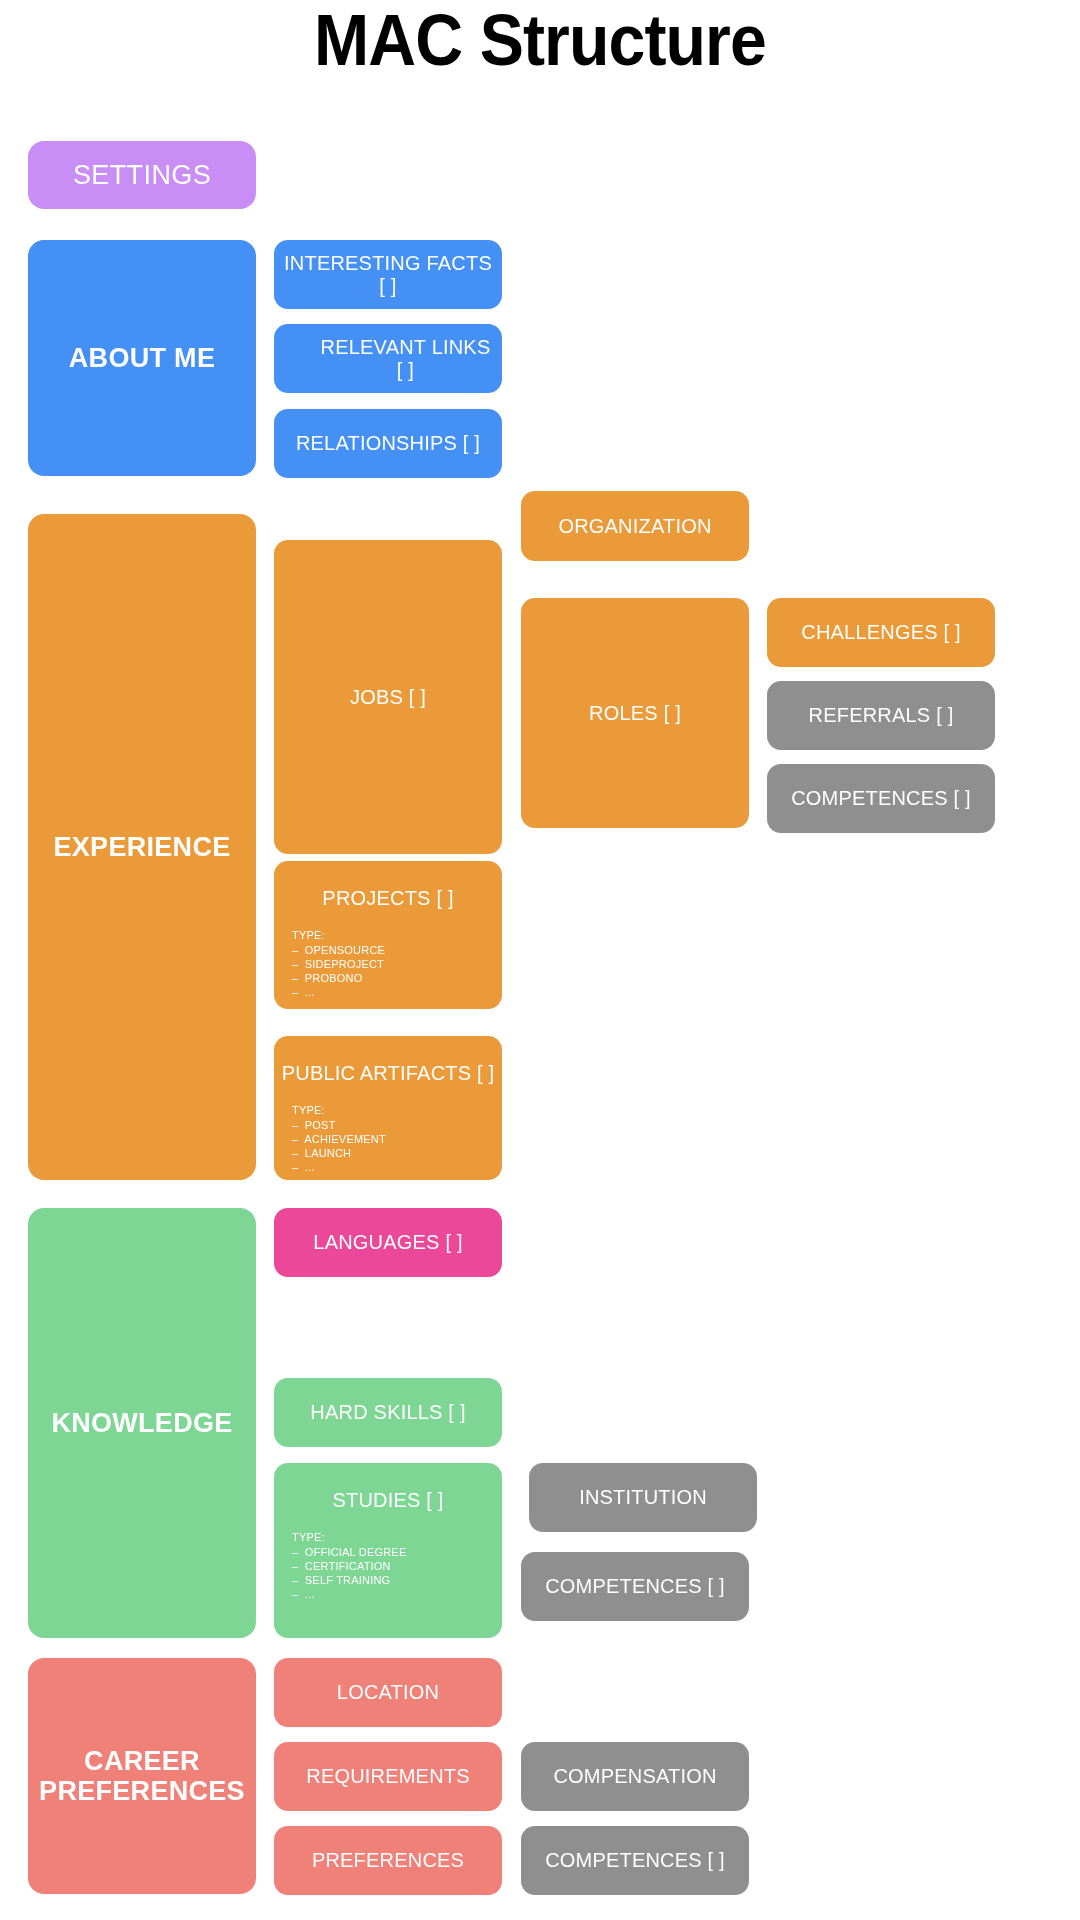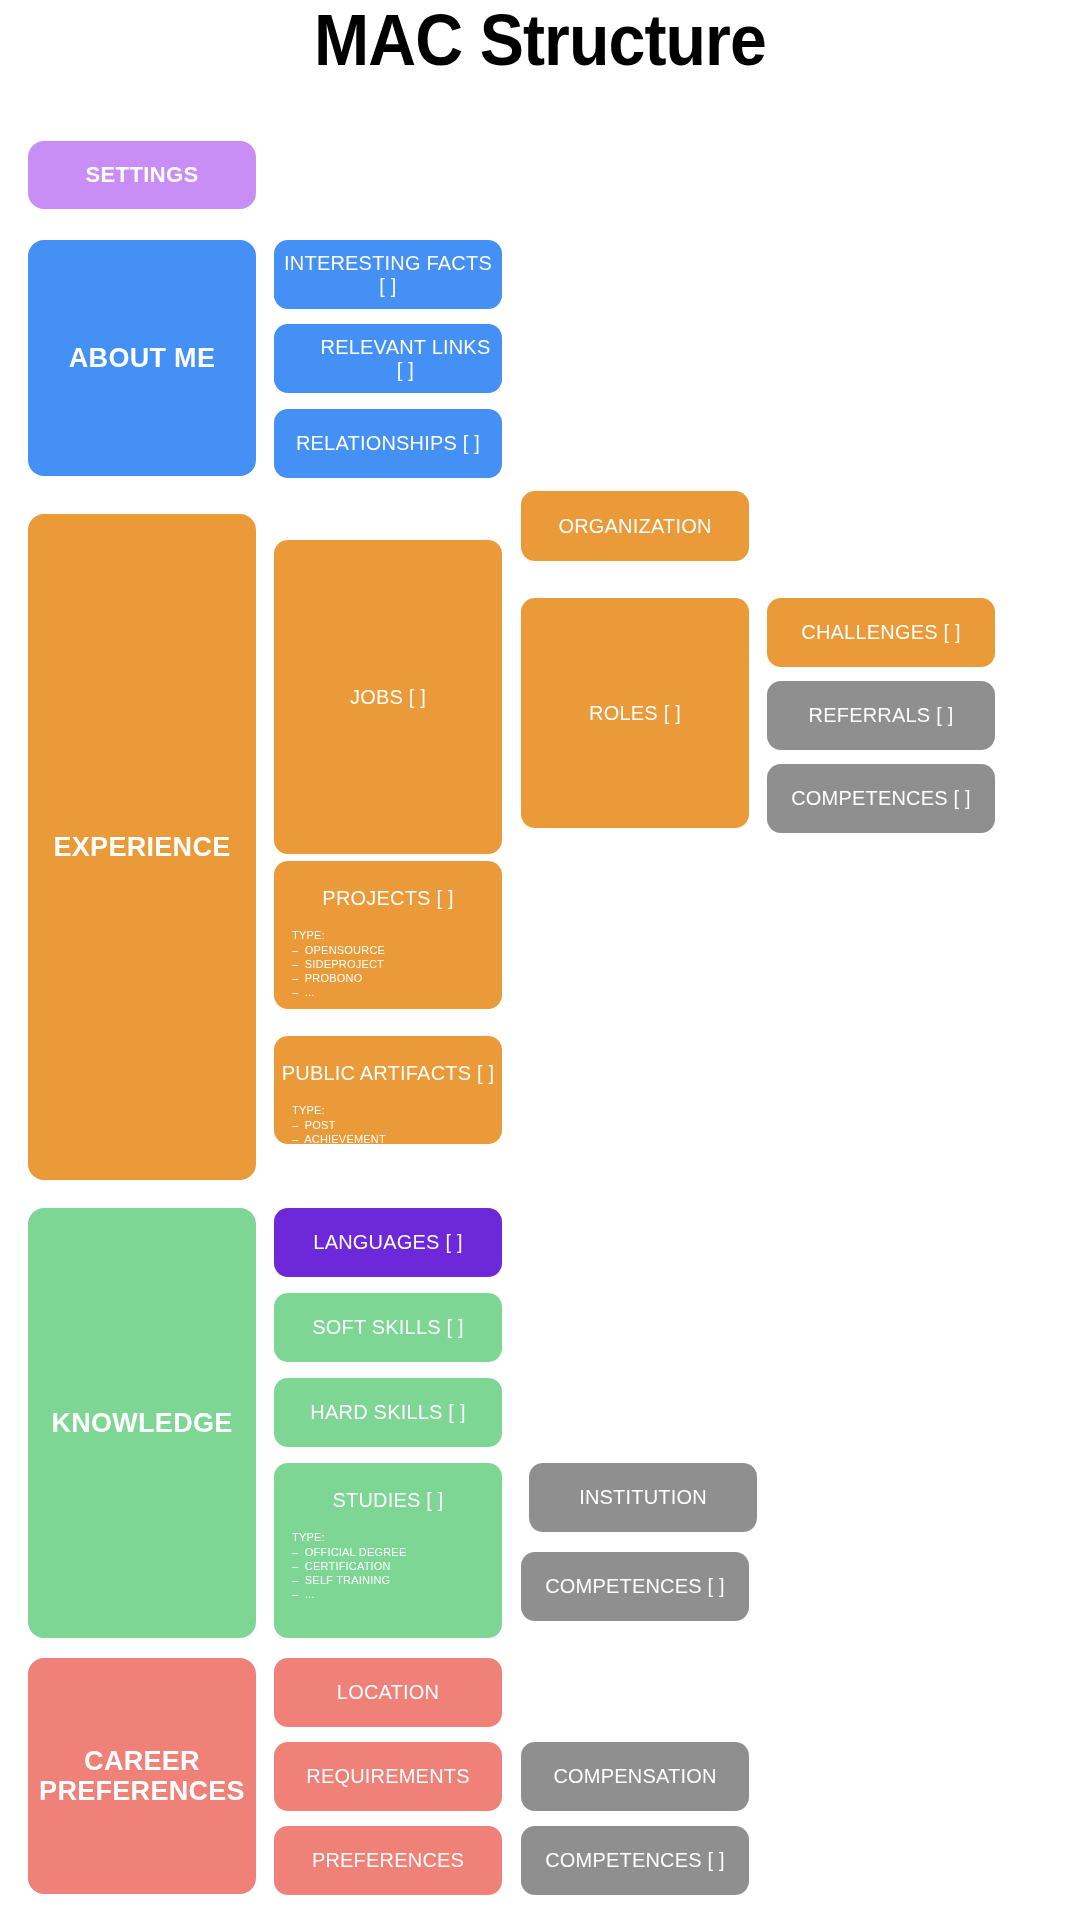--- a/index.html
+++ b/index.html
@@ -91,22 +91,22 @@
     letter-spacing: 0.2px;
   }
   .withlist .wl-list .wl-head {
     margin-bottom: 1px;
   }
   .withlist .wl-list .wl-item {
     white-space: pre;
   }
 
   .settings-label {
-    font-weight: bold;
-    font-size: 22px;
+    font-weight: normal;
+    font-size: 27px;
     letter-spacing: 0.4px;
   }
 </style>
 </head>
 <body>
 
 <div id="canvas">
 
   <div class="page-title">MAC Structure</div>
 
@@ -157,40 +157,37 @@
     <div class="wl-title">PROJECTS [ ]</div>
     <div class="wl-list">
       <div class="wl-head">TYPE:</div>
       <div class="wl-item">–  OPENSOURCE</div>
       <div class="wl-item">–  SIDEPROJECT</div>
       <div class="wl-item">–  PROBONO</div>
       <div class="wl-item">–  ...</div>
     </div>
   </div>
 
-  <div class="withlist" style="left:274px; top:1036px; width:228px; height:108px; background:#ea9a38;">
+  <div class="withlist" style="left:274px; top:1036px; width:228px; height:144px; background:#ea9a38;">
     <div class="wl-title">PUBLIC ARTIFACTS [ ]</div>
     <div class="wl-list">
       <div class="wl-head">TYPE:</div>
       <div class="wl-item">–  POST</div>
       <div class="wl-item">–  ACHIEVEMENT</div>
       <div class="wl-item">–  LAUNCH</div>
       <div class="wl-item">–  ...</div>
     </div>
   </div>
 
   <div class="node cat" style="left:28px; top:1208px; width:228px; height:430px; background:#7ed694;">
     <span>KNOWLEDGE</span>
   </div>
 
-  <div class="node leaf" style="left:274px; top:1208px; width:228px; height:69px; background:#6d28d9;">
+  <div class="node leaf" style="left:274px; top:1208px; width:228px; height:69px; background:#ec4899;">
     <span>LANGUAGES [ ]</span>
-  </div>
-  <div class="node leaf" style="left:274px; top:1293px; width:228px; height:69px; background:#7ed694;">
-    <span>SOFT SKILLS [ ]</span>
   </div>
   <div class="node leaf" style="left:274px; top:1378px; width:228px; height:69px; background:#7ed694;">
     <span>HARD SKILLS [ ]</span>
   </div>
 
   <div class="withlist" style="left:274px; top:1463px; width:228px; height:175px; background:#7ed694;">
     <div class="wl-title">STUDIES [ ]</div>
     <div class="wl-list">
       <div class="wl-head">TYPE:</div>
       <div class="wl-item">–  OFFICIAL DEGREE</div>

